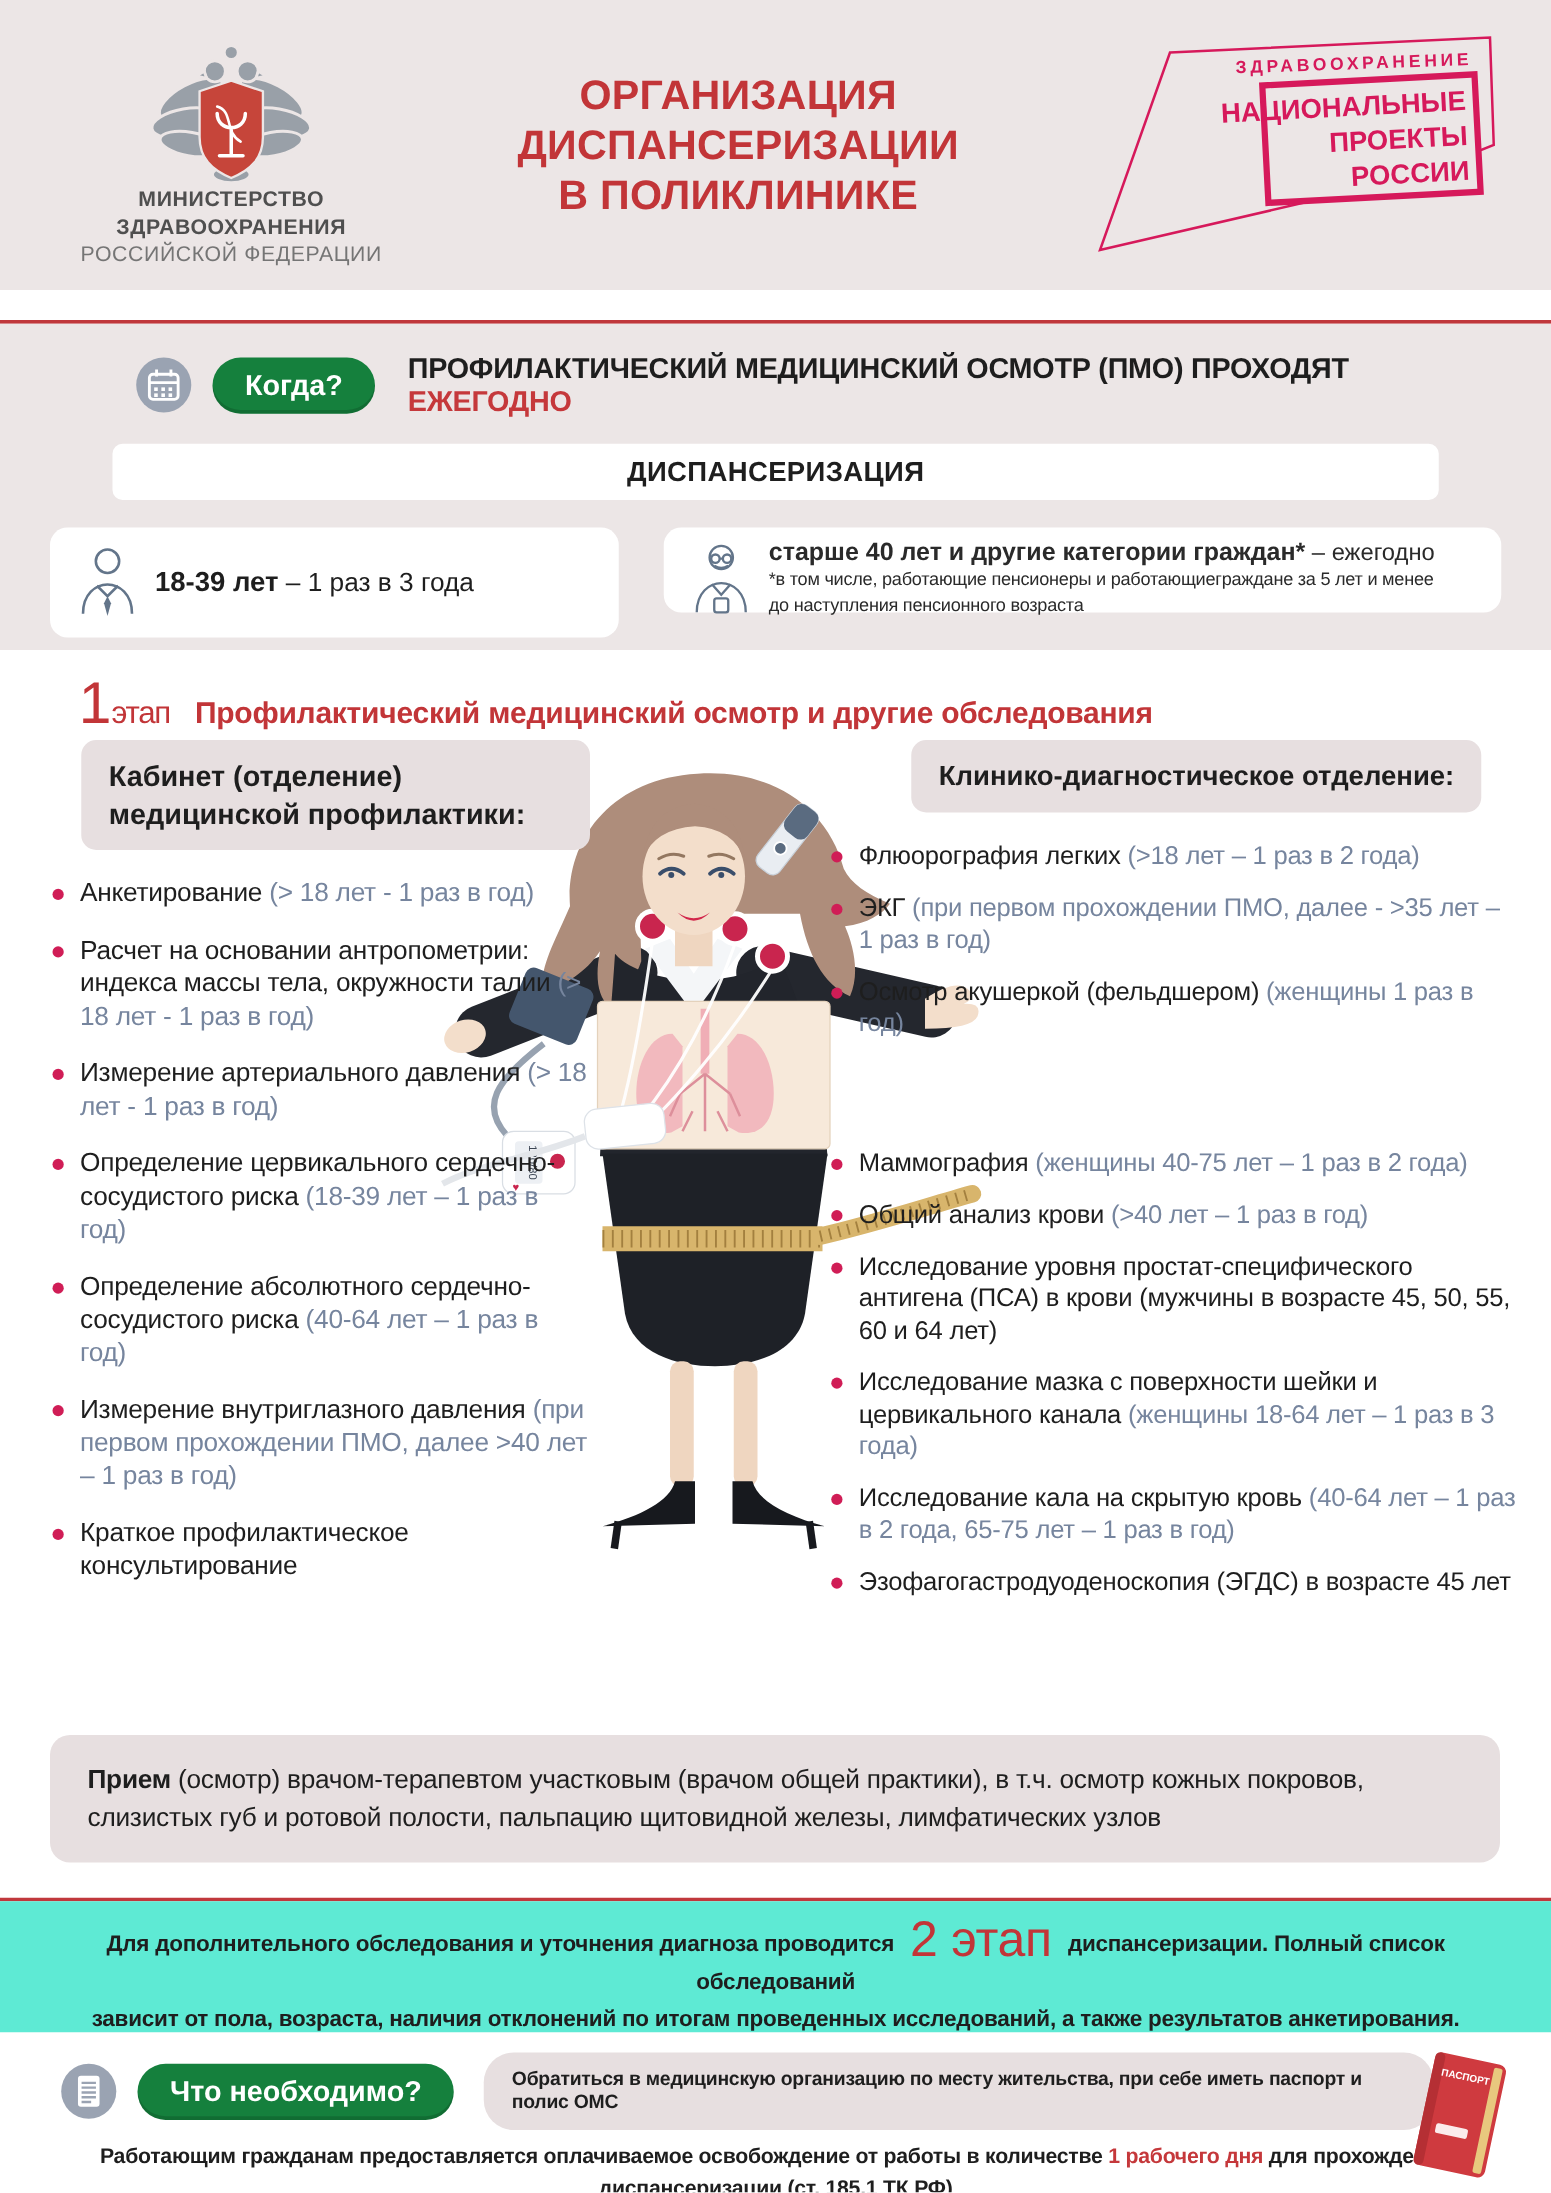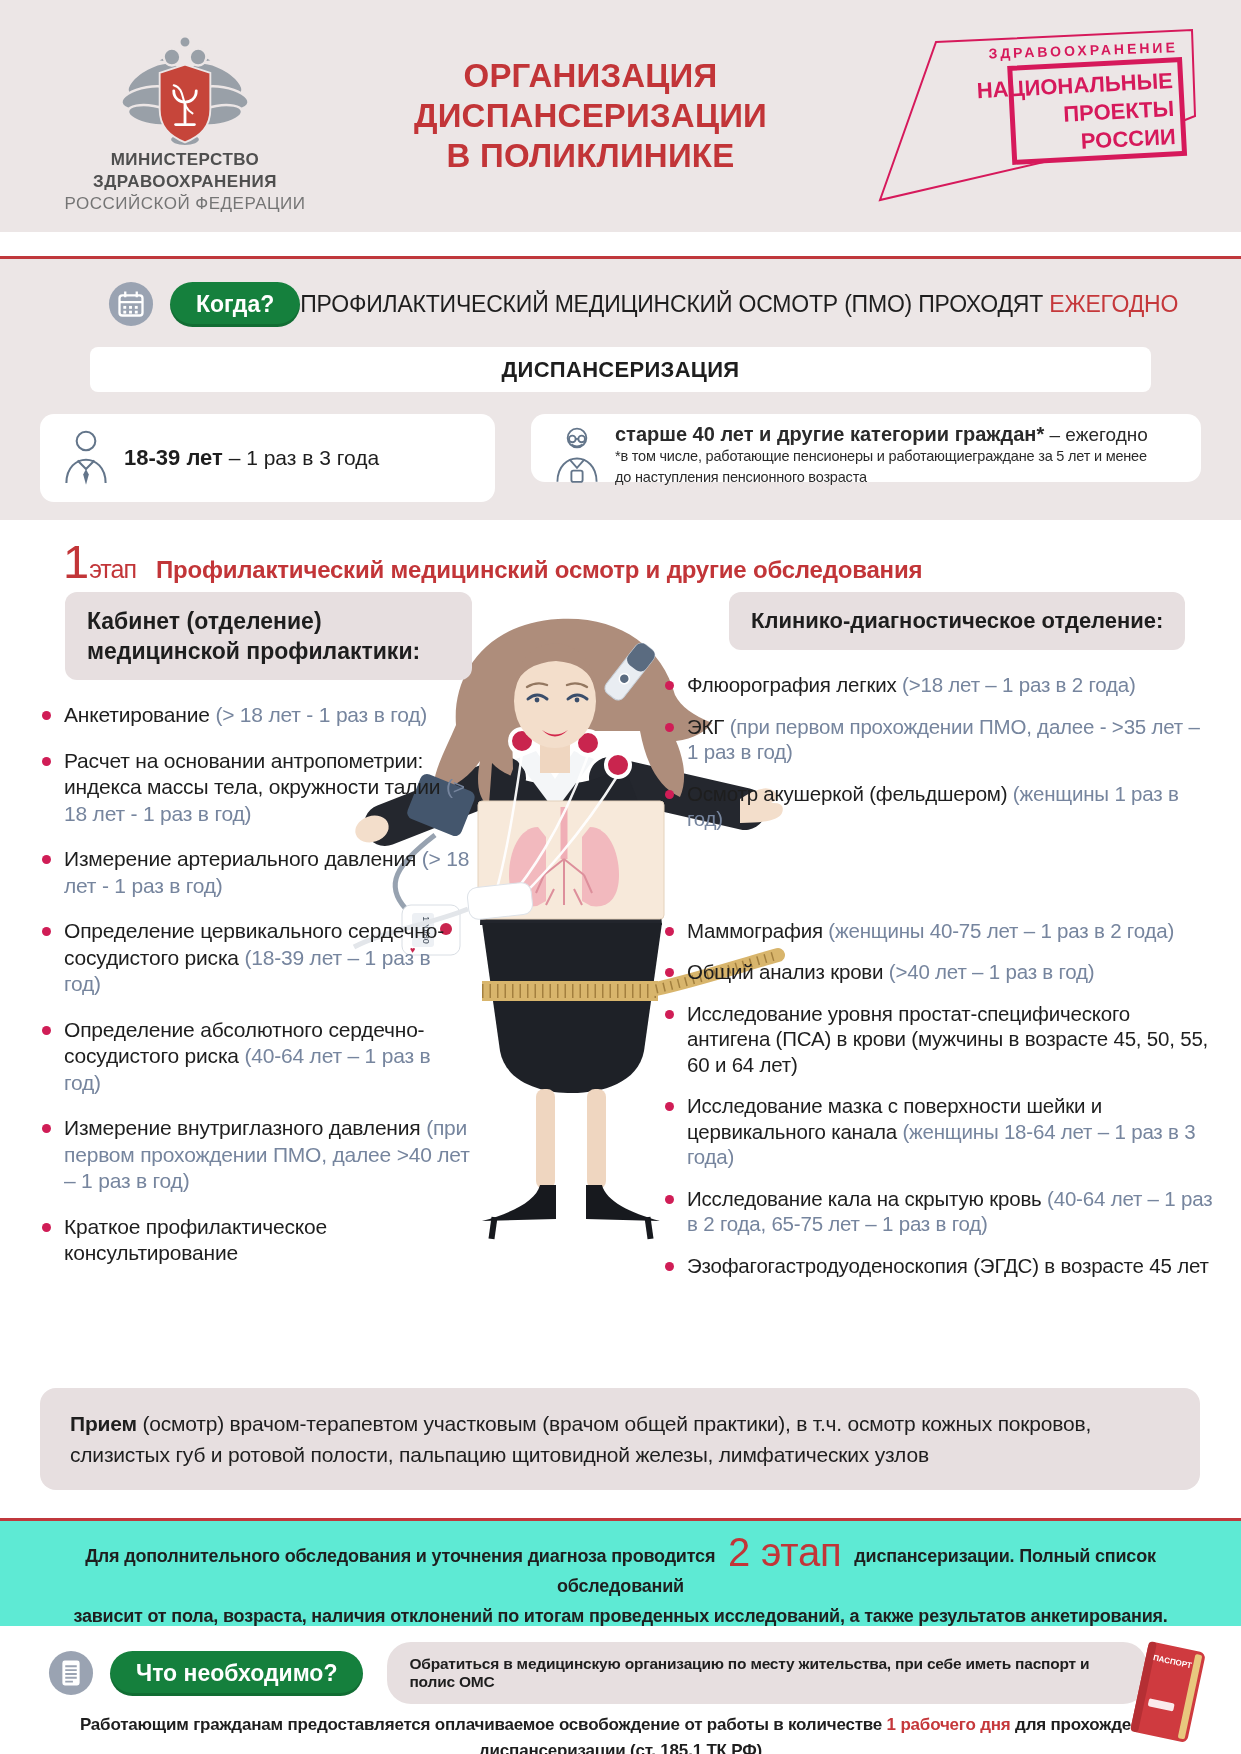--- a/index.html
+++ b/index.html
@@ -14,21 +14,21 @@
   .natlogo{justify-self:center;}
   
   .gapwhite{height:24px;background:#fff;}
   .redline{height:3px;background:#c0383c;}
   
   .when{background:#ece6e6;height:261px;padding:0 40px;box-sizing:border-box;}
   .when-row{display:flex;align-items:center;padding-top:22px;}
   .circle-ic{width:46px;height:46px;flex:0 0 46px;margin-left:68px;}
   .pill{background:#15803d;color:#fff;font-weight:bold;font-size:23px;border-radius:26px;
         padding:9px 26px;margin-left:16px;white-space:nowrap;box-shadow:inset 0 -3px 0 rgba(0,0,0,.15);}
-  .when-text{font-weight:normal;font-size:23px;letter-spacing:-.2px;}
+  .when-text{font-weight:bold;font-size:23px;margin-left:26px;letter-spacing:-.2px;}
   .when-text .red{color:#c5383b;}
   .disp-bar{background:#fff;border-radius:8px;height:45px;margin:20px 50px 0 50px;display:flex;align-items:center;justify-content:center;
             font-weight:bold;font-size:22px;letter-spacing:.3px;}
   .boxes{display:flex;gap:36px;margin-top:22px;}
   .wbox{background:#fff;border-radius:14px;display:flex;align-items:center;padding:12px 18px;box-sizing:border-box;}
   .wbox.b1{width:455px;height:88px;}
   .wbox.b2{flex:1;height:68px;align-items:flex-start;padding-top:10px;}
   .wbox .ic{flex:0 0 56px;margin-right:10px;}
   .b1 .txt{font-size:21px;}
   .b1 .bold{font-weight:bold;font-size:22px;}

